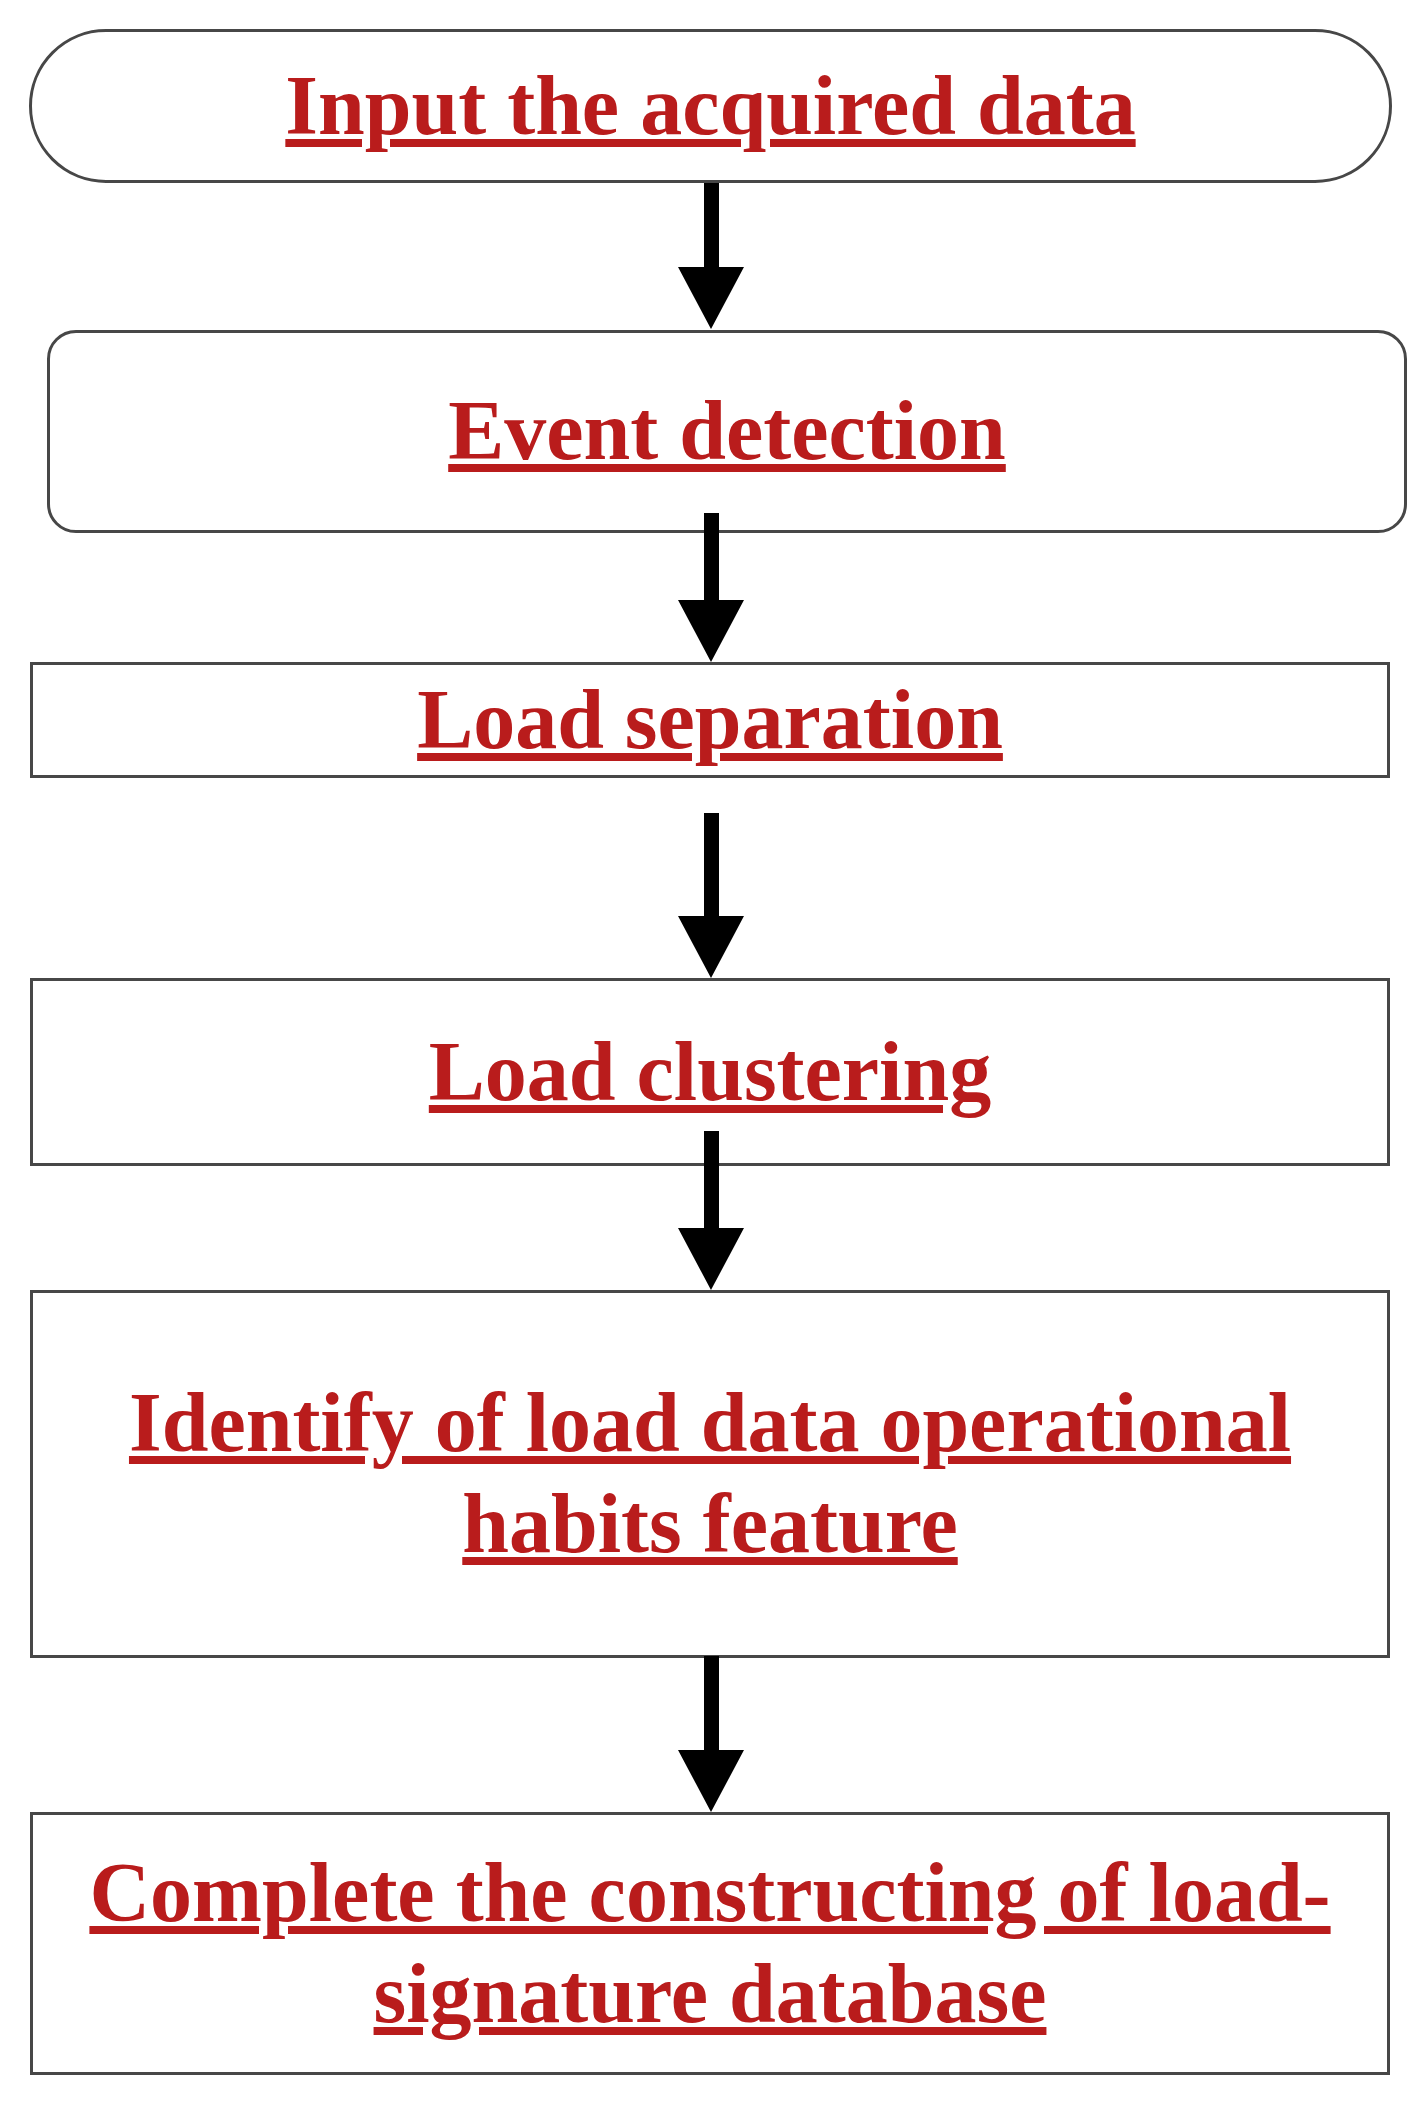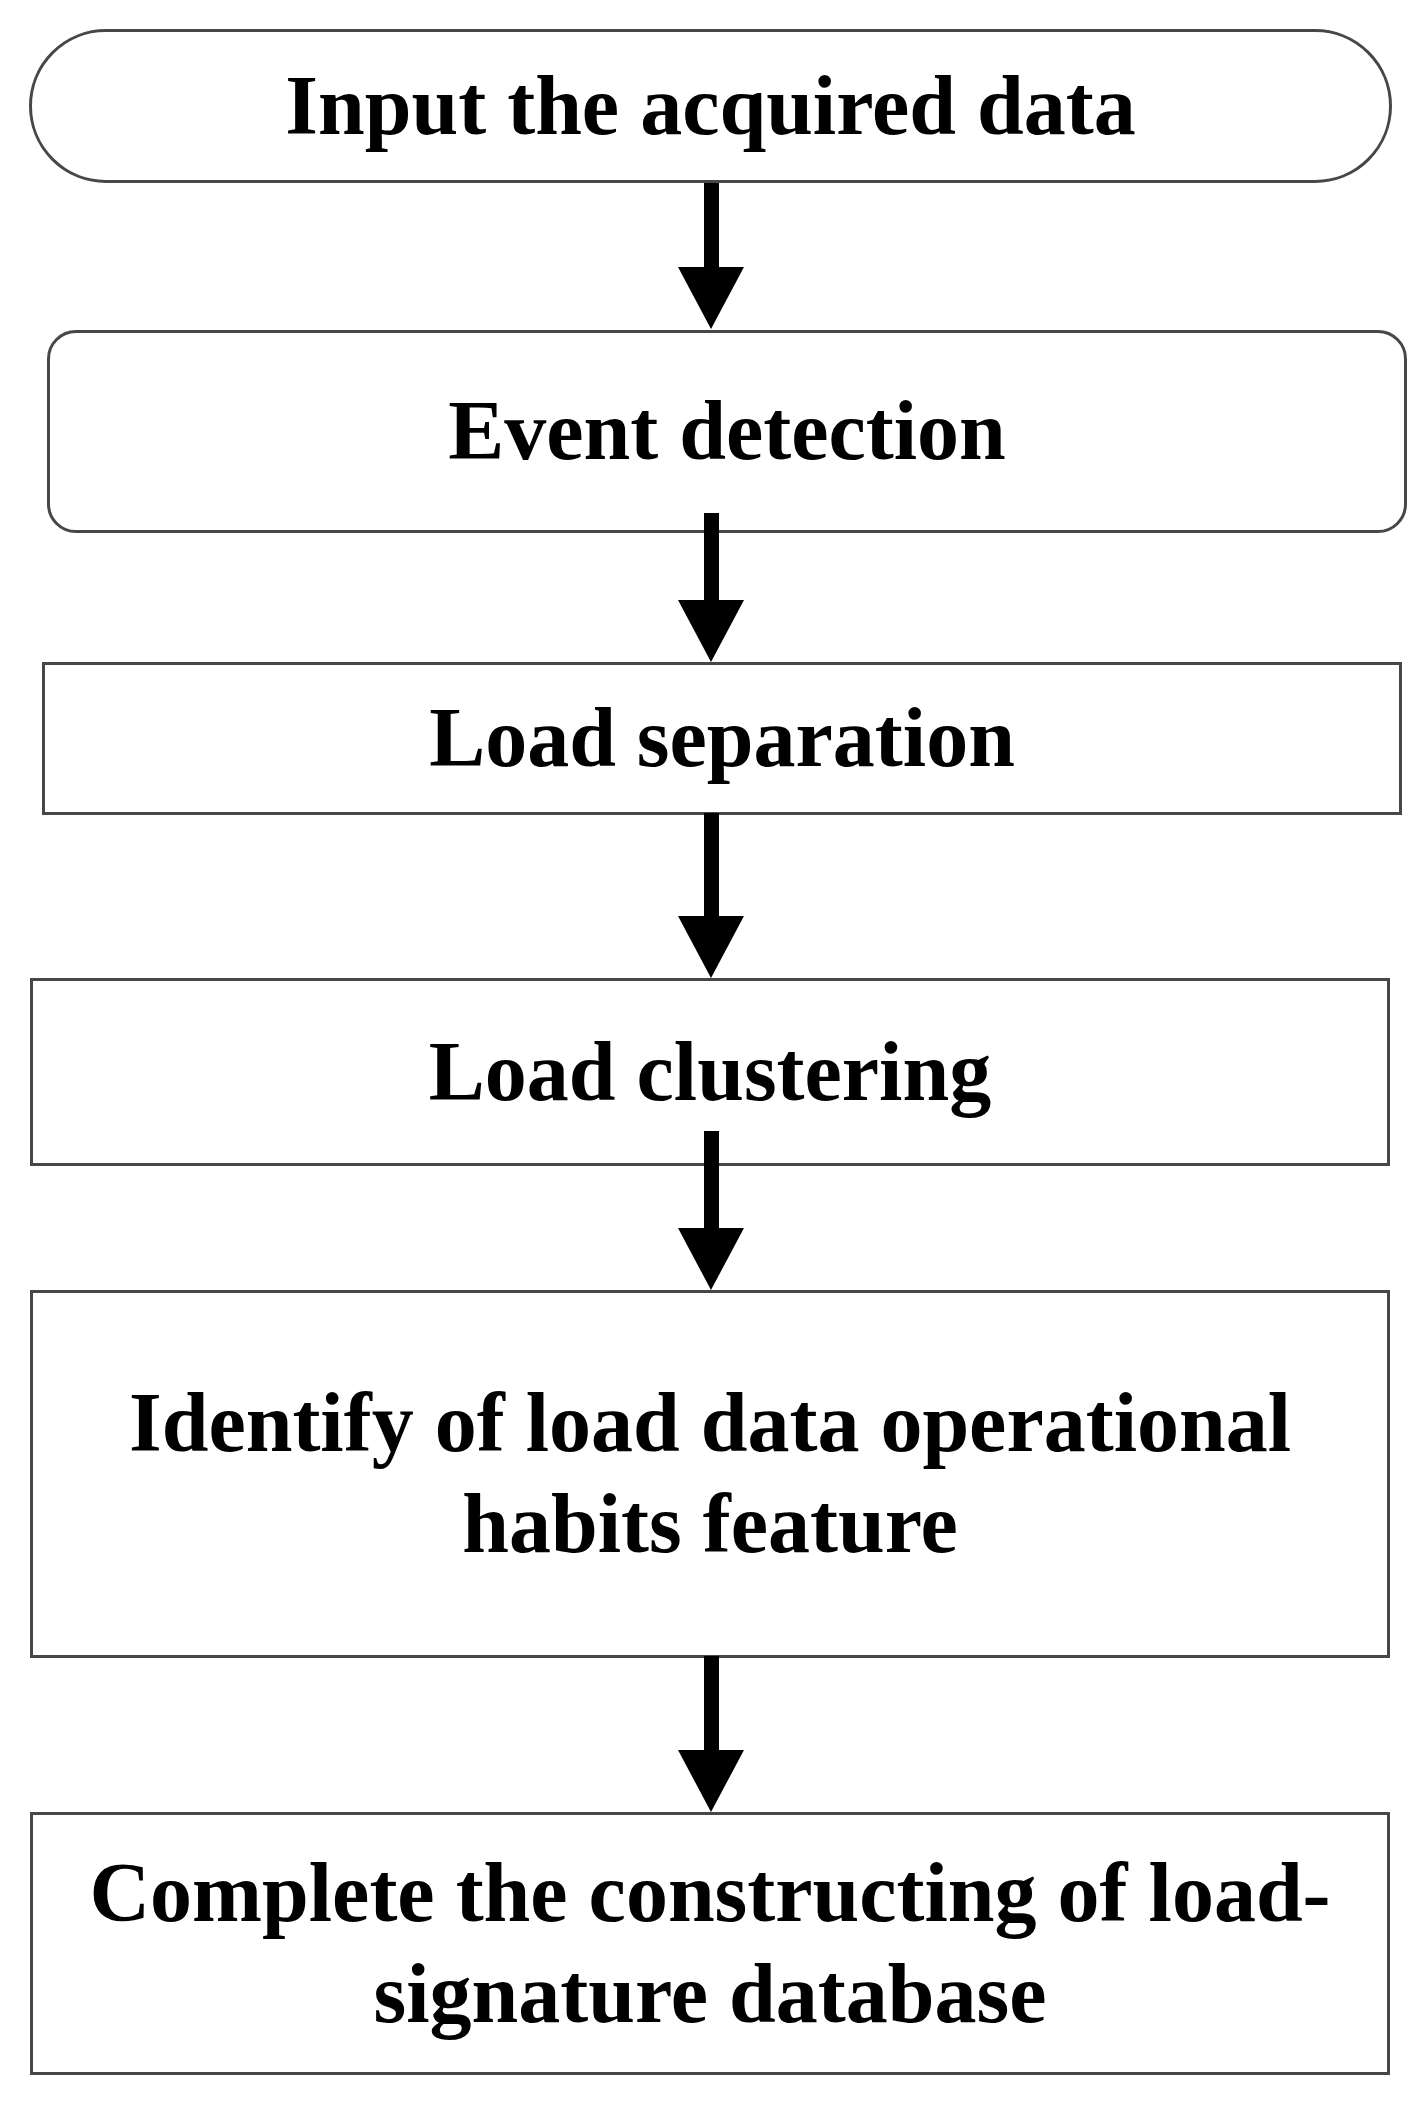--- a/index.html
+++ b/index.html
@@ -14,30 +14,31 @@
   }
   .node {
     position: absolute;
     background: #ffffff;
     border: 3px solid #474747;
     display: flex;
     flex-direction: column;
     align-items: center;
     justify-content: center;
     text-align: center;
-    color: #000000;
+    color: #b91c1c;
     font-weight: bold;
     font-size: 84px;
     line-height: 1.2;
+    text-decoration: underline;
   }
   .node .line { white-space: nowrap; }
   
   .n-start      { left: 29px;  top: 29px;   width: 1363px; height: 154px; border-radius: 80px; border-width: 3px; }
   .n-event      { left: 47px;  top: 330px;  width: 1360px; height: 203px; border-radius: 29px; }
-  .n-separation { left: 30px;  top: 662px;  width: 1360px; height: 153px; margin-left: 12px; }
+  .n-separation { left: 30px;  top: 662px;  width: 1360px; height: 116px; }
   .n-clustering { left: 30px;  top: 978px;  width: 1360px; height: 188px; }
   .n-identify   { left: 30px;  top: 1290px; width: 1360px; height: 368px; }
   .n-complete   { left: 30px;  top: 1812px; width: 1360px; height: 263px; }
   
   .arrow { position: absolute; left: 0; top: 0; width: 0; height: 0; }
   .arrow .shaft {
     position: absolute;
     width: 15px;
     background: #000000;
   }

